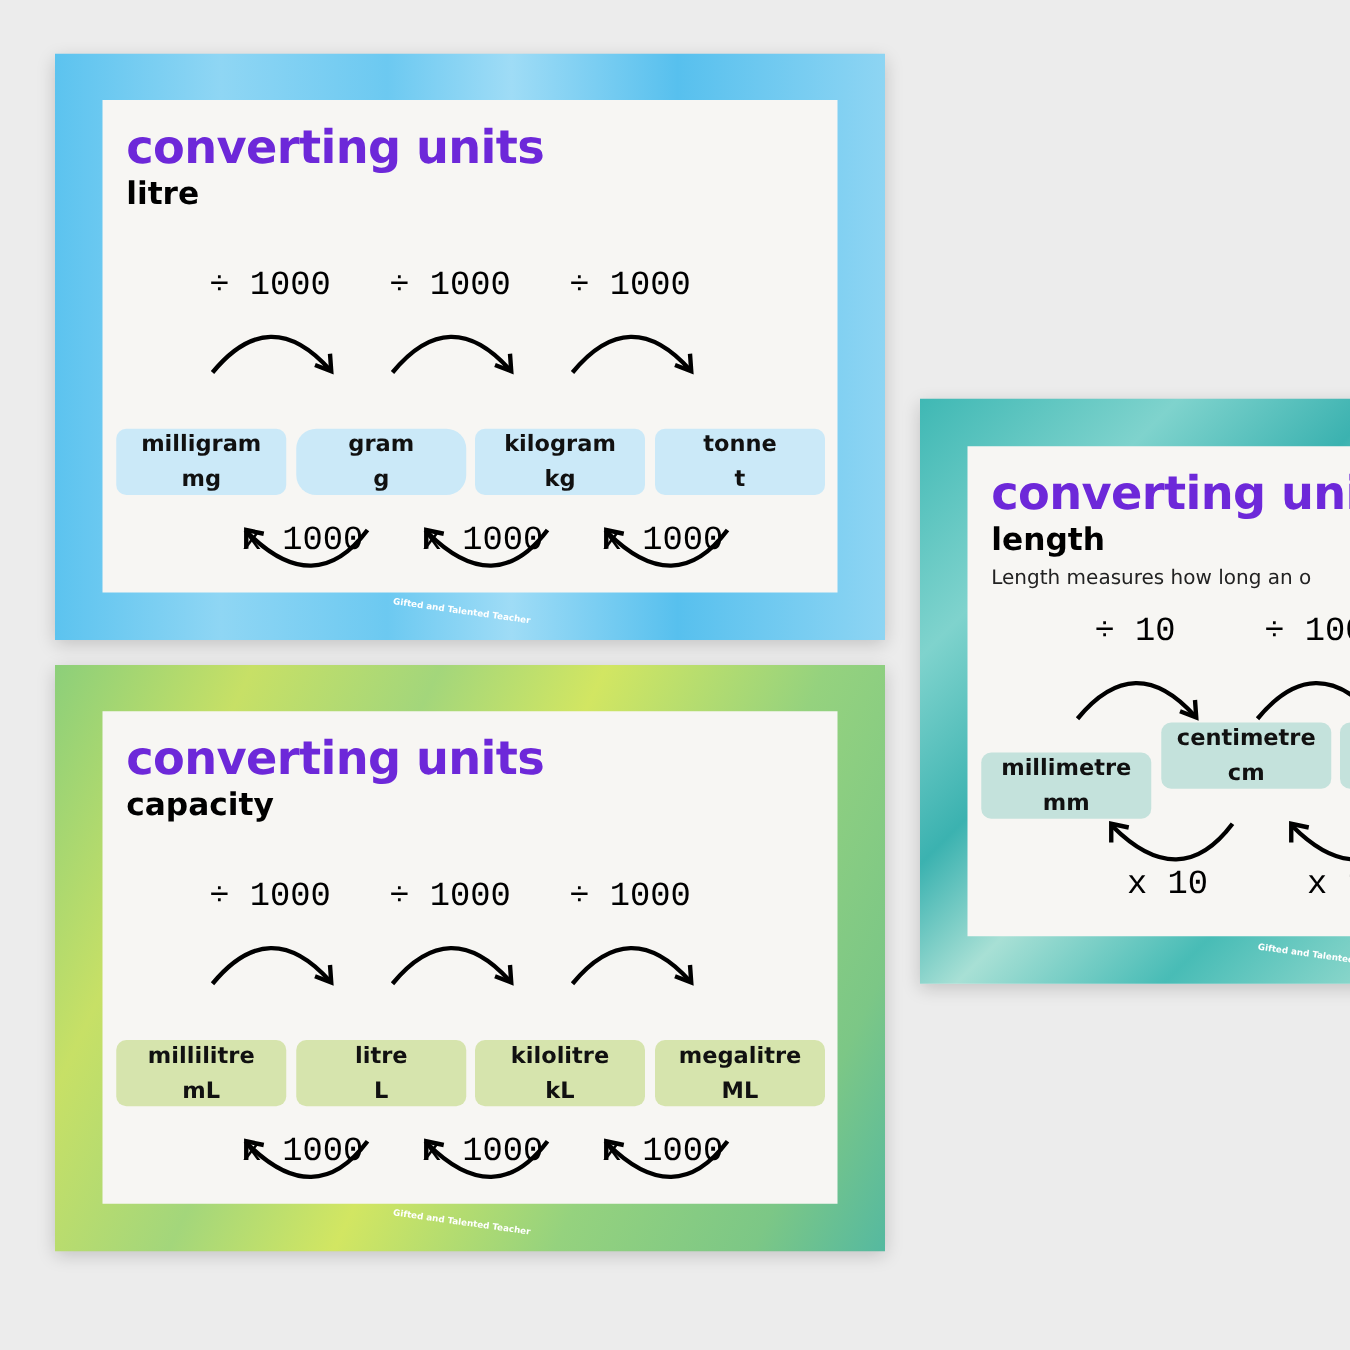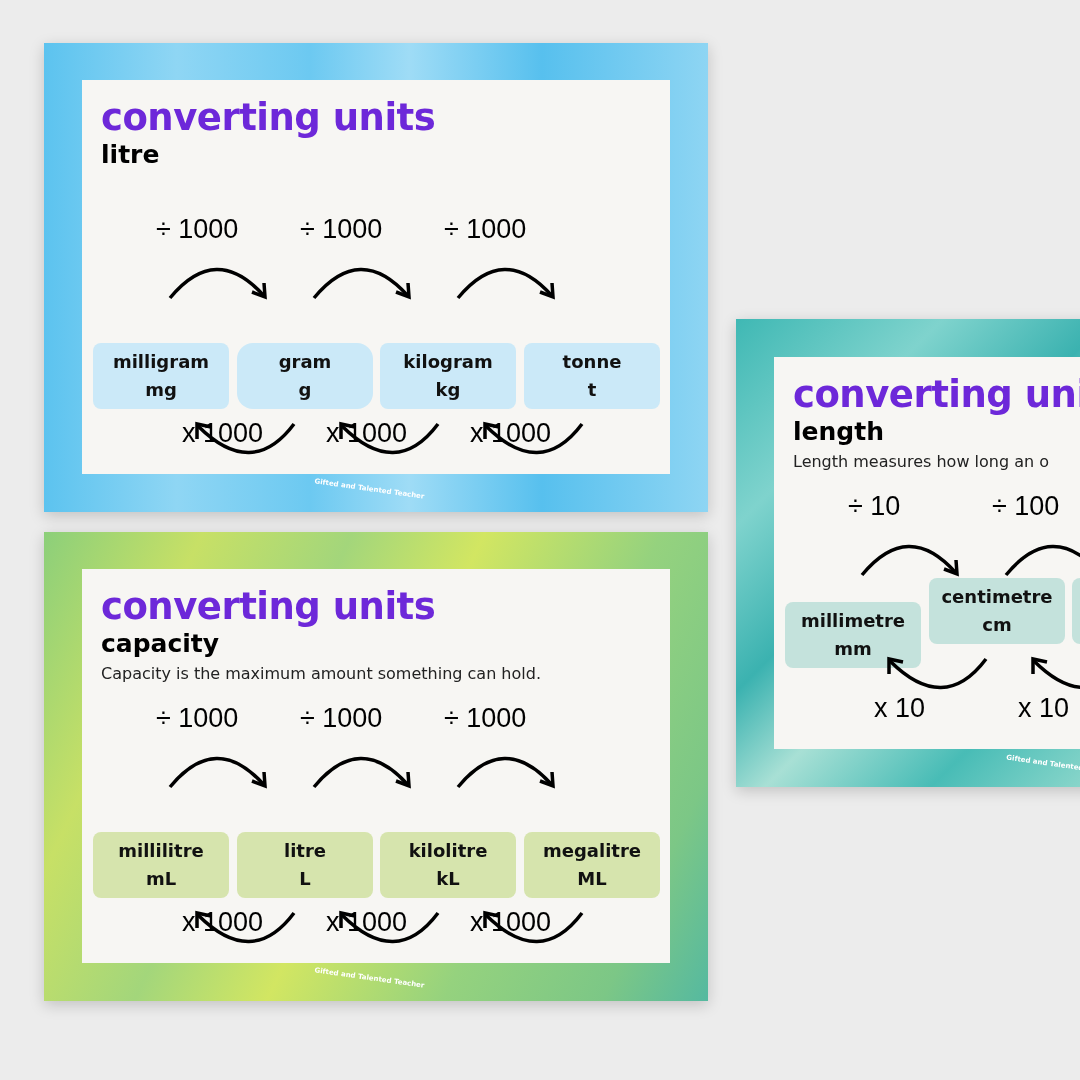--- a/index.html
+++ b/index.html
@@ -7,22 +7,22 @@
   .card{position:absolute;box-shadow:0 4px 14px rgba(0,0,0,0.18);overflow:hidden;}
   .card.blue{left:44px;top:43px;width:664px;height:469px;background:linear-gradient(90deg,#5cc3ef 0%,#8fd6f4 20%,#6cc9f1 40%,#9fdcf6 55%,#57c0ee 75%,#8ed5f3 100%);}
   .card.green{left:44px;top:532px;width:664px;height:469px;background:linear-gradient(115deg,#8ccf7a 0%,#c7e066 18%,#a3d67b 35%,#d2e662 50%,#95d27e 70%,#7cc786 88%,#55b9a0 100%);}
   .card.teal{left:736px;top:319px;width:360px;height:468px;background:linear-gradient(135deg,#3fb8b4 0%,#7fd3cd 25%,#3bb2b0 45%,#a8e0d5 60%,#48bcb6 80%,#8fd8cc 100%);}
   .inner{position:absolute;background:#f7f6f3;}
   .blue .inner,.green .inner{left:38px;top:37px;width:588px;height:394px;}
   .teal .inner{left:38px;top:38px;width:340px;height:392px;}
   .title{position:absolute;left:19px;top:16px;font-family:"DejaVu Sans",sans-serif;font-weight:bold;font-size:37px;letter-spacing:-0.5px;color:#6d28d9;white-space:nowrap;}
   .subtitle{position:absolute;left:19px;top:60px;font-family:"DejaVu Sans",sans-serif;font-weight:bold;font-size:25px;color:#000;white-space:nowrap;}
   .desc{position:absolute;left:19px;top:95px;font-family:"DejaVu Sans",sans-serif;font-size:16px;color:#222;white-space:nowrap;}
-  .op{position:absolute;font-family:Liberation Sans, sans-serif;font-size:27px;color:#000;white-space:nowrap;text-align:left;width:120px;}
-  .box{position:absolute;width:136px;height:66px;border-radius:8px;display:flex;flex-direction:column;align-items:center;justify-content:center;font-family:"DejaVu Sans",sans-serif;font-weight:bold;font-size:18px;color:#111;line-height:28px;}
+  .op{position:absolute;font-family:Liberation Mono, monospace;font-size:27px;color:#000;white-space:nowrap;text-align:center;width:120px;}
+  .box{position:absolute;width:136px;height:53px;border-radius:8px;display:flex;flex-direction:column;align-items:center;justify-content:center;font-family:"DejaVu Sans",sans-serif;font-weight:bold;font-size:18px;color:#111;line-height:28px;}
   .blue .box{background:#cbe9f8;}
   .green .box{background:#d6e4ad;}
   .teal .box{background:#c4e2dc;}
   .arc{position:absolute;}
   .footer{position:absolute;font-size:7px;color:#fff;font-weight:bold;white-space:nowrap;}
 </style>
 </head>
 <body>
 
 <div class="card blue">
@@ -81,21 +81,20 @@
     <div class="op" style="left:244px;top:338px;">x 1000</div>
     <div class="op" style="left:388px;top:338px;">x 1000</div>
   </div>
   <div class="footer" style="left:270px;top:442px;transform:rotate(8deg);">Gifted and Talented Teacher</div>
 </div>
 
 <div class="card green">
   <div class="inner">
     <div class="title">converting units</div>
     <div class="subtitle">capacity</div>
-    <div class="desc">Capacity is the maximum amount something can hold.</div>
 
     <div class="op" style="left:74px;top:134px;">÷ 1000</div>
     <div class="op" style="left:218px;top:134px;">÷ 1000</div>
     <div class="op" style="left:362px;top:134px;">÷ 1000</div>
 
     <svg class="arc" style="left:84px;top:172px;" width="110" height="50">
         <path d="M4 46 Q50 -10 98 44" fill="none" stroke="#000" stroke-width="3.5"></path>
         <path d="M86 40 L99 45 L98 31" fill="none" stroke="#000" stroke-width="3.5"></path>
       </svg>
     <svg class="arc" style="left:228px;top:172px;" width="110" height="50">

